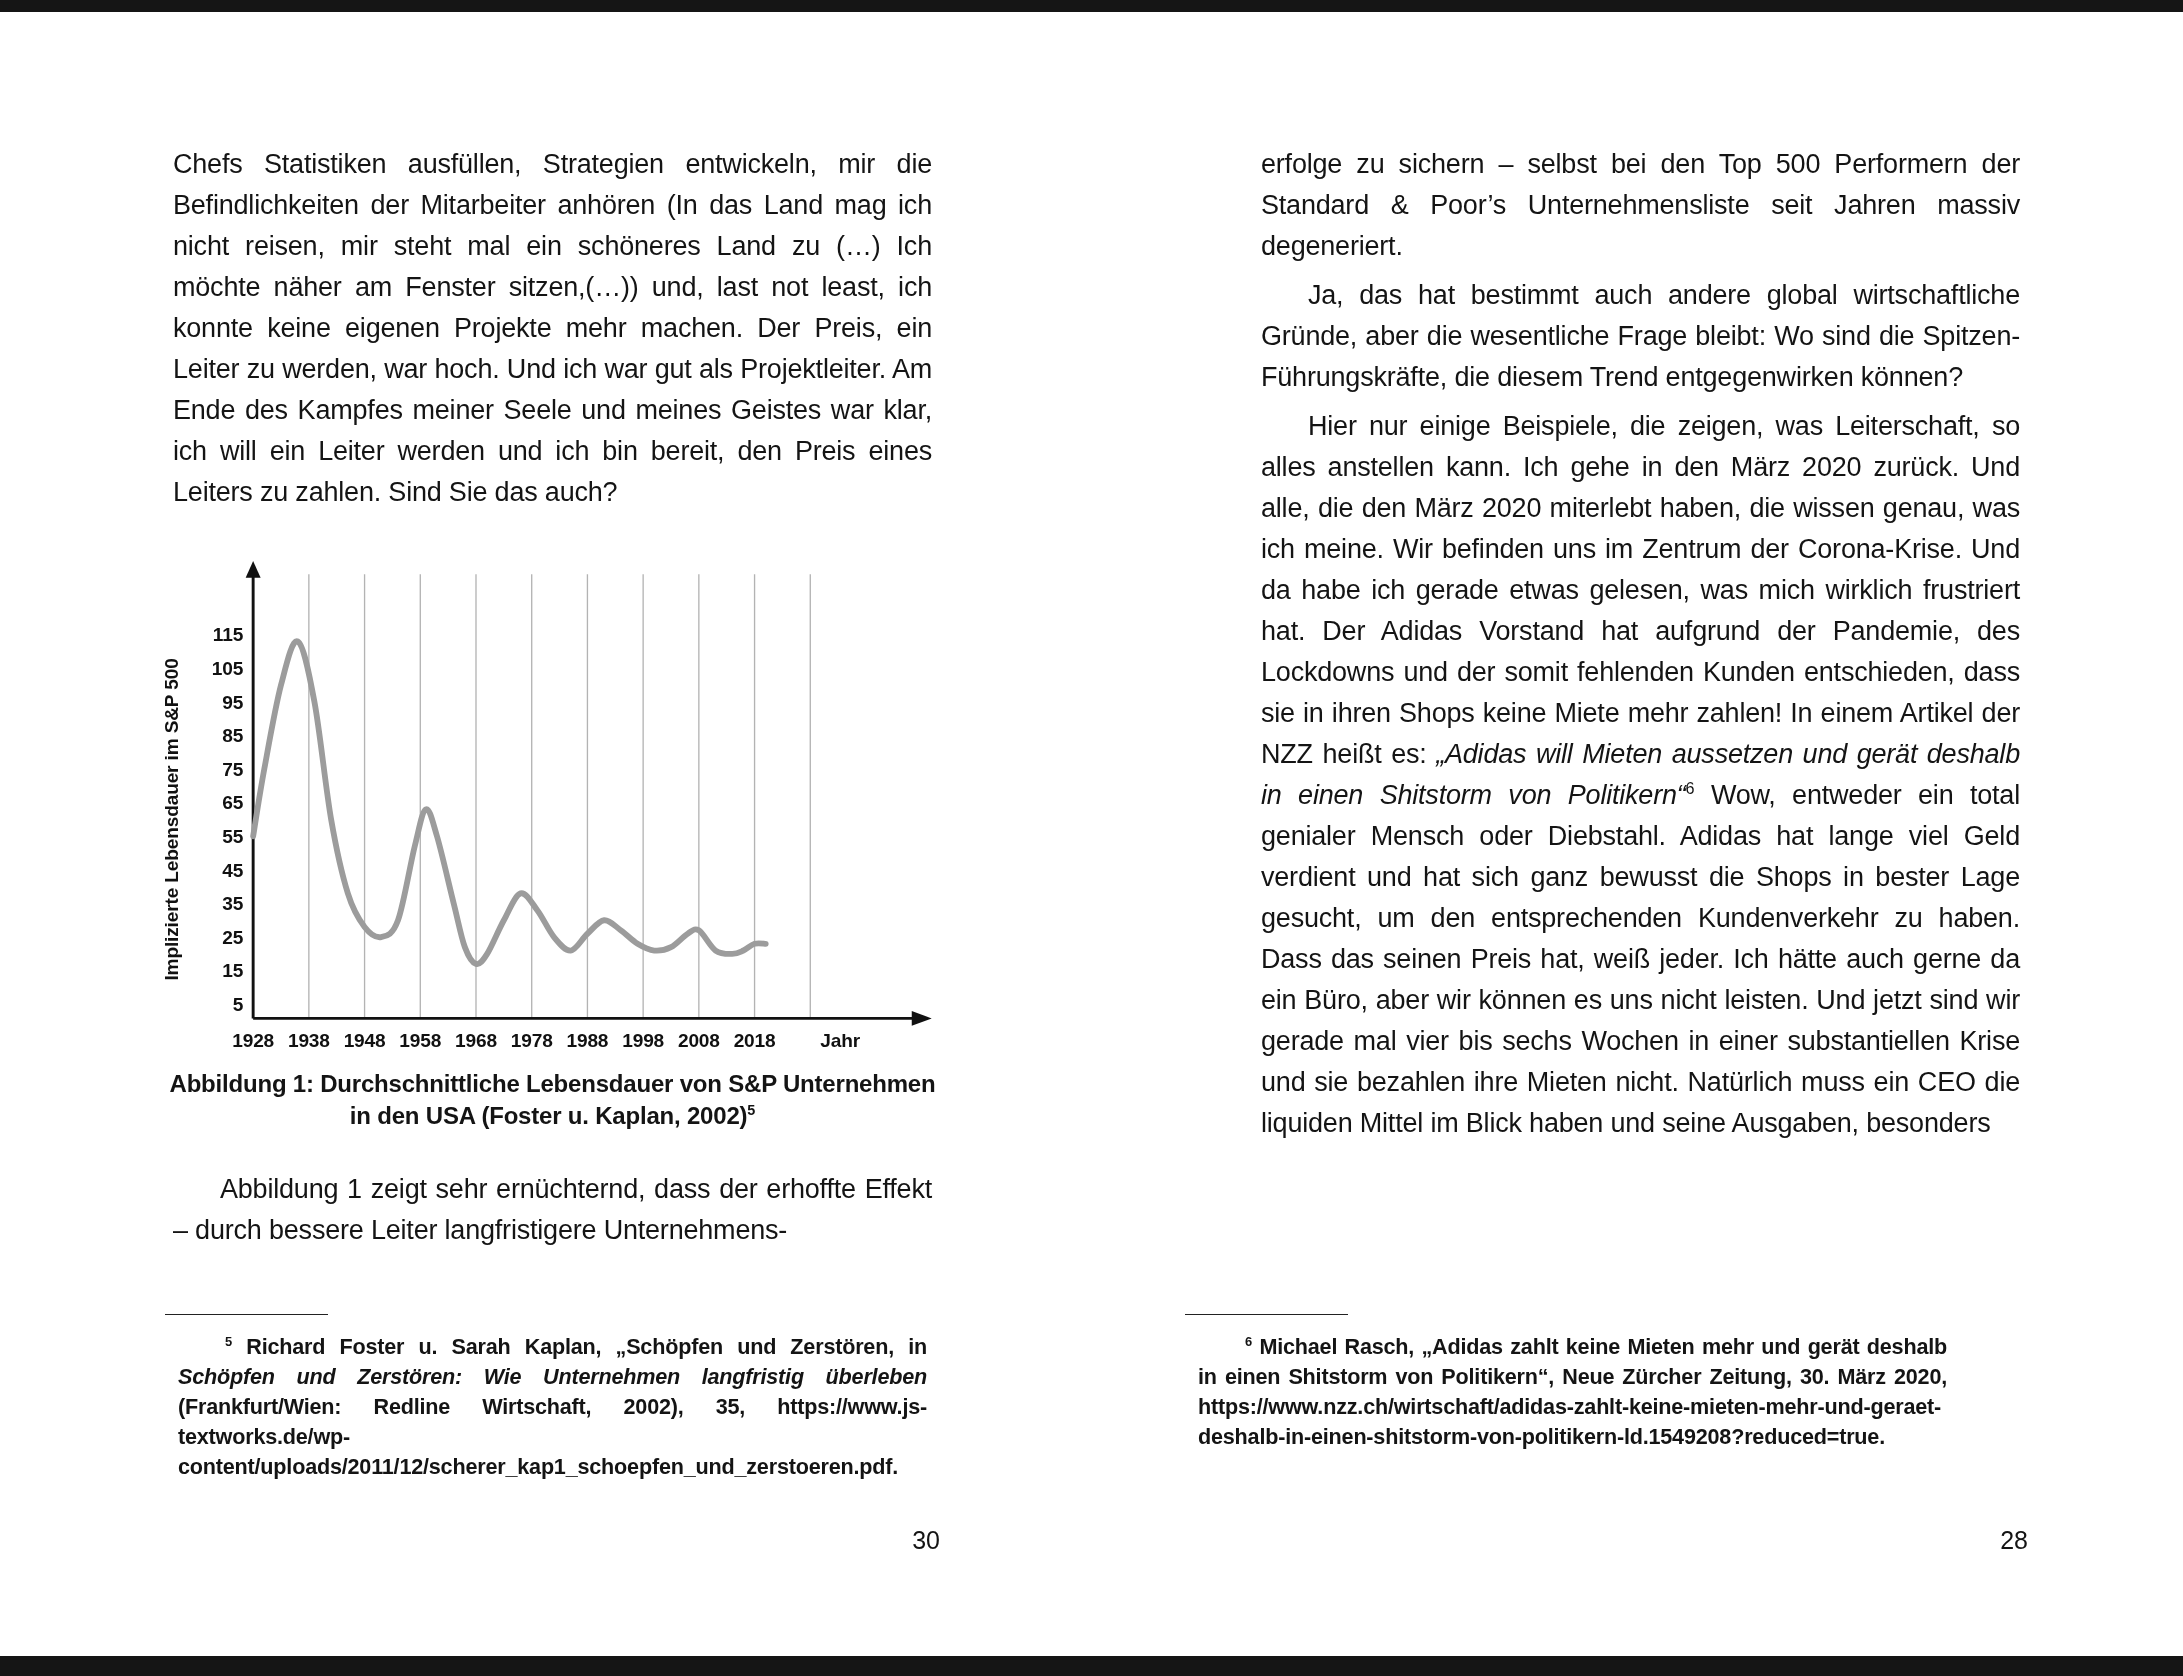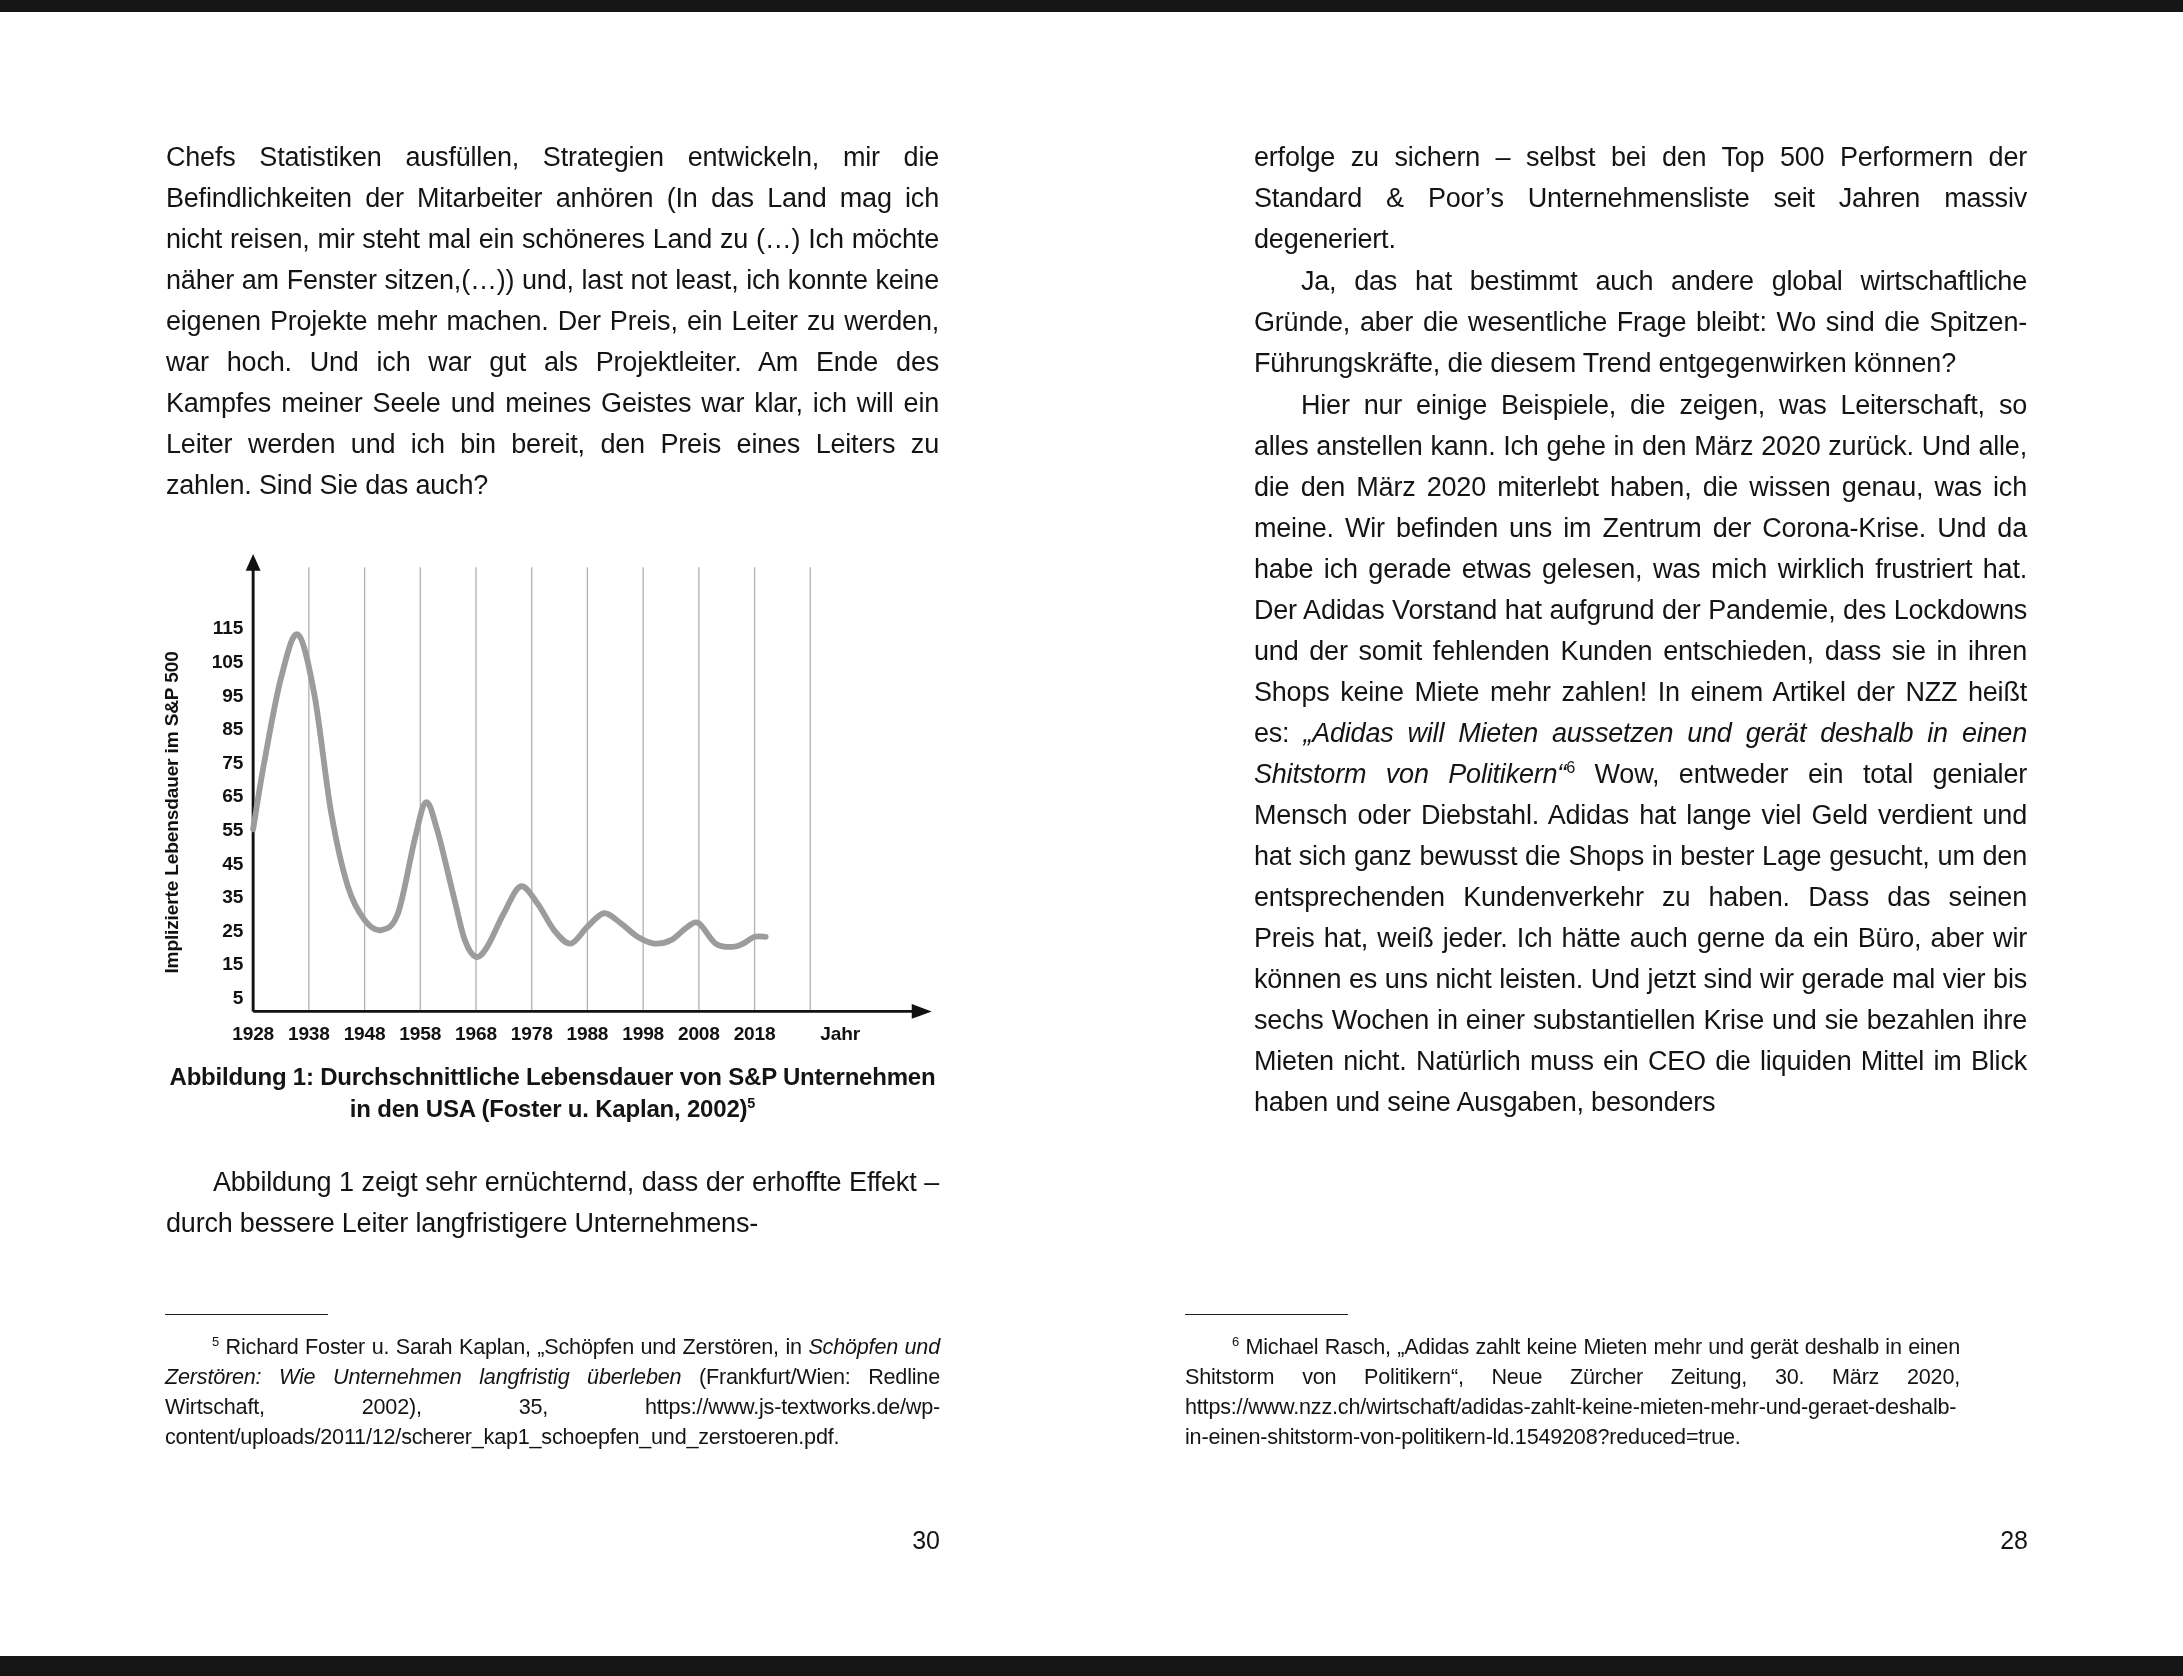--- a/index.html
+++ b/index.html
@@ -15,21 +15,21 @@
   .edge.bottom{bottom:0;height:20px;}
 
   .col{
     position:absolute;top:136px;width:775px;
     font-size:27px;line-height:41px;
     text-align:justify;
     letter-spacing:-0.2px;
   }
   .col.left{left:165px;}
   .col.right{left:1253px;}
-  .para{margin:1px;}
+  .para{margin:8px;}
   .para.indent{text-indent:47px;}
   em{font-style:italic;}
   sup{font-size:60%;vertical-align:super;line-height:0;}
 
   .figure{margin:48px 0 0 0;}
   #chart-svg{display:block;width:775px;height:499px;}
   .tick{
     font-family:"Liberation Sans", sans-serif;
     font-weight:bold;font-size:23px;fill:#111;
   }
@@ -38,24 +38,25 @@
     font-weight:bold;font-size:24px;line-height:32px;
     text-align:center;text-indent:0;
   }
   .after-figure{margin-top:37px;}
 
   .footnote-block{position:absolute;top:1314px;width:775px;}
   .footnote-block.fn-left{left:165px;}
   .footnote-block.fn-right{left:1185px;}
   .fn-rule{width:163px;border-top:1.7px solid #222;margin:0 0 16.6px 0;}
   .footnote{
-    margin:0;font-size:21.6px;line-height:30px;
+    margin:13px;font-size:21.6px;line-height:30px;
     text-align:justify;text-indent:47px;
     overflow-wrap:anywhere;
     letter-spacing:-0.2px;
+    font-weight:bold;
   }
   .pagenum{position:absolute;top:1526px;width:775px;font-size:25px;}
   .pagenum.pn-left{left:165px;text-align:right;}
   .pagenum.pn-right{left:1253px;text-align:right;}
 </style>
 </head>
 <body>
 
 <div class="screen">
 

